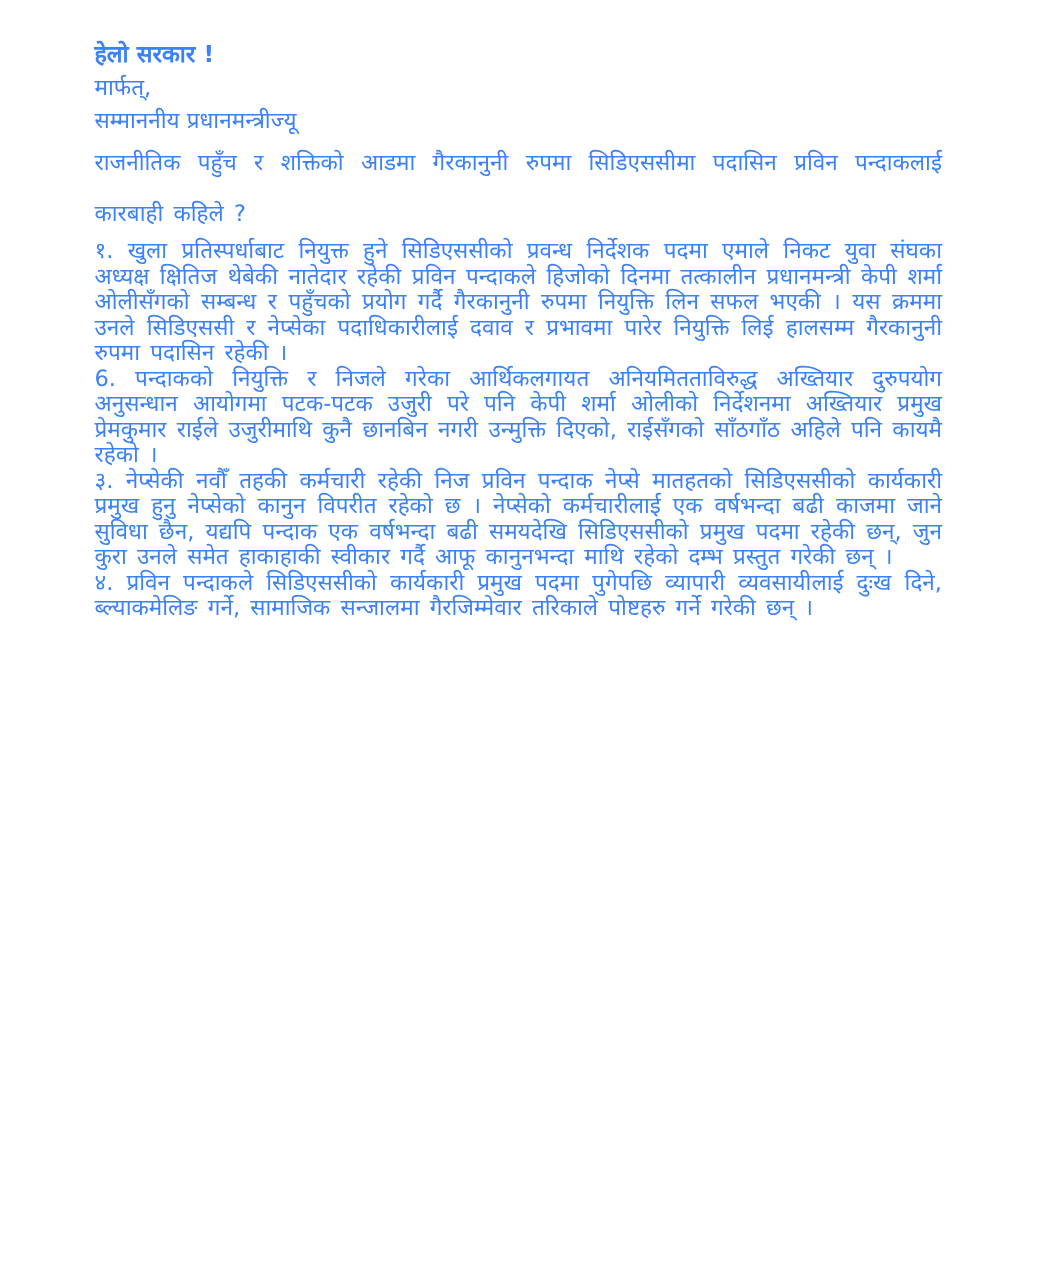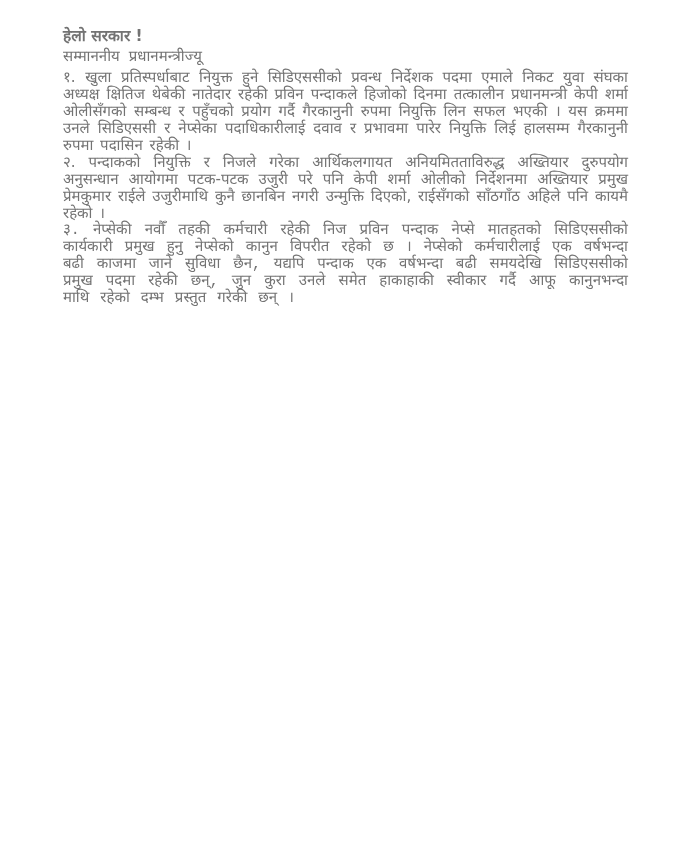--- a/index.html
+++ b/index.html
@@ -11,21 +11,21 @@
     width: 698px;
     height: 857px;
     overflow: hidden;
   }
   .page {
     box-sizing: border-box;
     width: 684px;
     height: 857px;
     padding: 25px 56px 10px 63px;
     background: #ffffff;
-    color: #737373;
+    color: #3b82f6;
     font-family: "DejaVu Sans", "Liberation Sans", sans-serif;
     font-size: 15px;
   }
   .page p {
     margin: 0;
     padding: 0;
   }
   .bold {
     font-weight: 700;
   }
@@ -34,21 +34,20 @@
     line-height: 22px;
     font-size: 15.5px;
   }
   .via {
     margin-top: 22px;
     line-height: 22px;
   }
   .recipient {
     margin-top: 14px;
     line-height: 22px;
-    font-family: Liberation Mono, monospace;
   }
   .question-heading {
     margin-top: 44px;
     line-height: 22px;
     font-size: 15.5px;
   }
   .question-para {
     margin-top: 10px;
     line-height: 34px;
     text-align: justify;
@@ -59,34 +58,37 @@
     line-height: 22px;
     font-size: 15.5px;
   }
   .fact {
     line-height: 17px;
     text-align: justify;
     word-spacing: 2px;
   }
   .fact-1 { margin-top: 13px; }
   .fact-2 { margin-top: 17px; }
-  .fact-3 { margin-top: 17px; font-family: Liberation Mono, monospace; }
+  .fact-3 { margin-top: 17px; }
   .fact-4 { margin-top: 17px; }
 </style>
 </head>
 <body>
 
 <div class="page">
   <p class="salutation bold">हेलो सरकार !</p>
 
+  <p class="via">मार्फत्,</p>
 
   <p class="recipient">सम्माननीय प्रधानमन्त्रीज्यू</p>
 
 
+  <p class="question-para">राजनीतिक पहुँच र शक्तिको आडमा गैरकानुनी रुपमा सिडिएससीमा पदासिन प्रविन पन्दाकलाई कारबाही कहिले ?</p>
 
 
   <p class="fact fact-1">१. खुला प्रतिस्पर्धाबाट नियुक्त हुने सिडिएससीको प्रवन्ध निर्देशक पदमा एमाले निकट युवा संघका अध्यक्ष क्षितिज थेबेकी नातेदार रहेकी प्रविन पन्दाकले हिजोको दिनमा तत्कालीन प्रधानमन्त्री केपी शर्मा ओलीसँगको सम्बन्ध र पहुँचको प्रयोग गर्दै गैरकानुनी रुपमा नियुक्ति लिन सफल भएकी । यस क्रममा उनले सिडिएससी र नेप्सेका पदाधिकारीलाई दवाव र प्रभावमा पारेर नियुक्ति लिई हालसम्म गैरकानुनी रुपमा पदासिन रहेकी ।</p>
 
-  <p class="fact fact-2">२. पन्दाकको नियुक्ति र निजले गरेका आर्थिकलगायत अनियमितताविरुद्ध अख्तियार दुरुपयोग अनुसन्धान आयोगमा पटक-पटक उजुरी परे पनि केपी शर्मा ओलीको निर्देशनमा अख्तियार प्रमुख प्रेमकुमार राईले उजुरीमाथि कुनै छानबिन नगरी उन्मुक्ति दिएको, राईसँगको साँठगाँठ अहिले पनि कायमै रहेको ।</p>
+  <p class="fact fact-2">6. पन्दाकको नियुक्ति र निजले गरेका आर्थिकलगायत अनियमितताविरुद्ध अख्तियार दुरुपयोग अनुसन्धान आयोगमा पटक-पटक उजुरी परे पनि केपी शर्मा ओलीको निर्देशनमा अख्तियार प्रमुख प्रेमकुमार राईले उजुरीमाथि कुनै छानबिन नगरी उन्मुक्ति दिएको, राईसँगको साँठगाँठ अहिले पनि कायमै रहेको ।</p>
 
   <p class="fact fact-3">३. नेप्सेकी नवौँ तहकी कर्मचारी रहेकी निज प्रविन पन्दाक नेप्से मातहतको सिडिएससीको कार्यकारी प्रमुख हुनु नेप्सेको कानुन विपरीत रहेको छ । नेप्सेको कर्मचारीलाई एक वर्षभन्दा बढी काजमा जाने सुविधा छैन, यद्यपि पन्दाक एक वर्षभन्दा बढी समयदेखि सिडिएससीको प्रमुख पदमा रहेकी छन्, जुन कुरा उनले समेत हाकाहाकी स्वीकार गर्दै आफू कानुनभन्दा माथि रहेको दम्भ प्रस्तुत गरेकी छन् ।</p>
 
+  <p class="fact fact-4">४. प्रविन पन्दाकले सिडिएससीको कार्यकारी प्रमुख पदमा पुगेपछि व्यापारी व्यवसायीलाई दुःख दिने, ब्ल्याकमेलिङ गर्ने, सामाजिक सन्जालमा गैरजिम्मेवार तरिकाले पोष्टहरु गर्ने गरेकी छन् ।</p>
 </div>
 
 </body></html>

